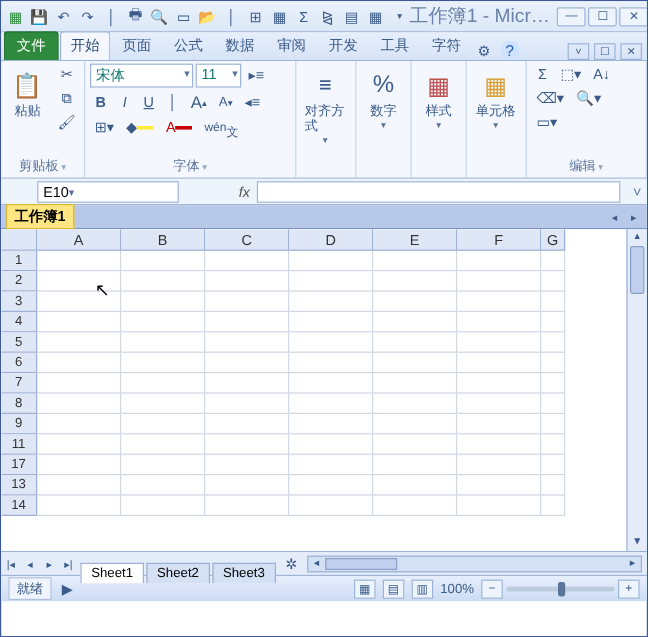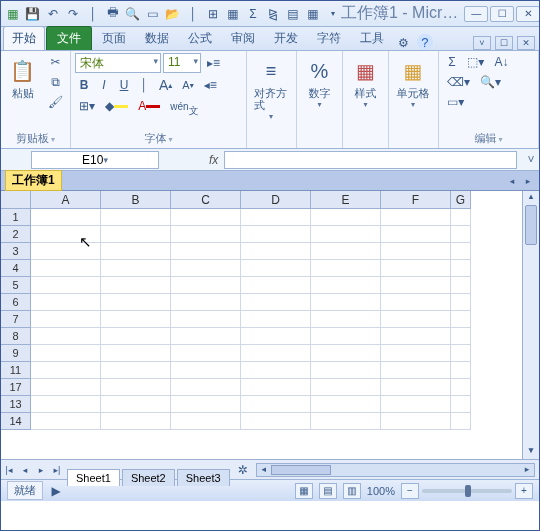--- a/index.html
+++ b/index.html
@@ -24,27 +24,27 @@
 .rgroup { border-right:1px solid #c5d4eb; padding:2px 4px 1px 4px; display:flex; flex-direction:column; position:relative; }
 .rgroup .glabel { font-size:11px; color:#5a749c; text-align:center; padding:1px 0; cursor:default;}
 .rgroup .glabel::after{ content:" ▾"; font-size:8px; opacity:.6;}
 .rtop { flex:1; display:flex; gap:3px; }
 .col { display:flex; flex-direction:column; gap:2px; justify-content:flex-start; }
 .row { display:flex; gap:2px; align-items:center; }
 .btn { min-width:18px; height:18px; padding:0 3px; display:flex; align-items:center; justify-content:center; font-size:12px; color:#3b5c8a; cursor:pointer; border:1px solid transparent; border-radius:2px;}
 .bigbtn { width:40px; display:flex; flex-direction:column; align-items:center; gap:1px; padding:2px; cursor:pointer; border:1px solid transparent; border-radius:3px;}
 .bigbtn .bicon{ width:30px; height:30px; display:flex; align-items:center; justify-content:center; font-size:20px; color:#3b7c3b;}
 .bigbtn .blab{ font-size:11px; color:#3b5c8a; line-height:12px; text-align:left;}
-.sel { height:20px; border:1px solid #9db4d6; background:#fff; font-size:12px; padding:1px 14px 1px 4px; position:relative; color:#4d7c0f;}
+.sel { height:20px; border:1px solid #9db4d6; background:#fff; font-size:12px; padding:1px 14px 1px 4px; position:relative; color:#0f766e;}
 .sel::after{content:"▾"; position:absolute; right:2px; top:2px; font-size:9px; color:#5a749c;}
 .b{font-weight:bold;} .i{font-style:italic;} .u{text-decoration:underline;}
 .colorbar{width:14px;height:3px;display:block;}
 
 .namebox { height:22px; background:#eef4fc; border-bottom:1px solid #9db4d6; display:flex; align-items:center; }
-.namebox .nb { width:128px; margin-left:30px; height:18px; border:1px solid #9db4d6; background:#fff; padding:1px 4px; font-size:12px; display:flex; align-items:center; justify-content:center;}
+.namebox .nb { width:118px; margin-left:30px; height:18px; border:1px solid #9db4d6; background:#fff; padding:1px 4px; font-size:12px; display:flex; align-items:center; justify-content:flex-start;}
 .namebox .fx { margin-left:50px; font-style:italic; font-size:12px; color:#555;}
 .namebox .fxinput { flex:1; height:18px; border:1px solid #9db4d6; background:#fff; margin:0 6px;}
 .namebox .fxexp { width:16px; text-align:center; color:#5a749c; cursor:pointer;}
 
 .wbtitle { height:20px; background:#b8c8e8; border-bottom:1px solid #7a92c0; display:flex; align-items:center; padding:0 4px;}
 .wbtitle .tt { background:#ffe680; border:1px solid #d4b83a; padding:1px 6px; font-weight:bold; font-size:12px;}
 .wbtitle .nav { margin-left:auto; display:flex; gap:2px;}
 .wbtitle .nav span { width:14px; height:14px; font-size:9px; display:flex; align-items:center; justify-content:center; color:#3b5c8a; cursor:pointer;}
 
 .gridwrap { height:268px; display:flex; }
@@ -105,29 +105,29 @@
   </div>
   <span class="titletext">工作簿1 - Micr…</span>
   <div class="winbtns">
     <span class="wb">—</span>
     <span class="wb">☐</span>
     <span class="wb">✕</span>
   </div>
 </div>
 
 <div class="tabs">
+  <div class="tab file">文件</div>
   <div class="tab active">开始</div>
-  <div class="tab file">文件</div>
   <div class="tab">页面</div>
+  <div class="tab">公式</div>
   <div class="tab">数据</div>
-  <div class="tab">公式</div>
   <div class="tab">审阅</div>
   <div class="tab">开发</div>
+  <div class="tab">工具</div>
   <div class="tab">字符</div>
-  <div class="tab">工具</div>
   <span class="ic" style="padding:0 4px;color:#3b5c8a">⚙</span>
   <span class="help">?</span>
   <div class="capmin">
     <span>˅</span>
     <span>☐</span>
     <span>✕</span>
   </div>
 </div>
 
 <div class="ribbon">

